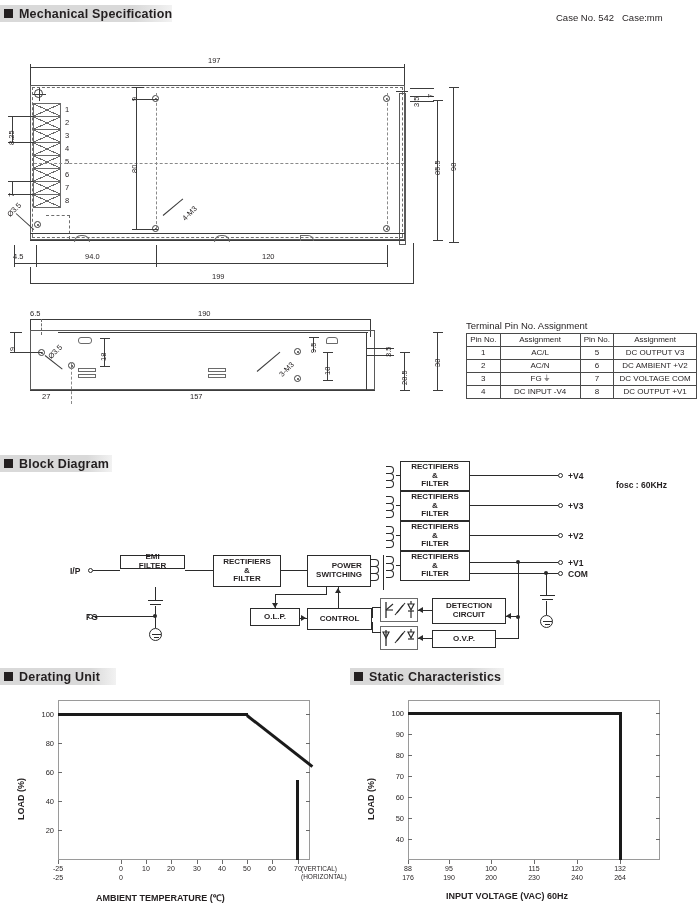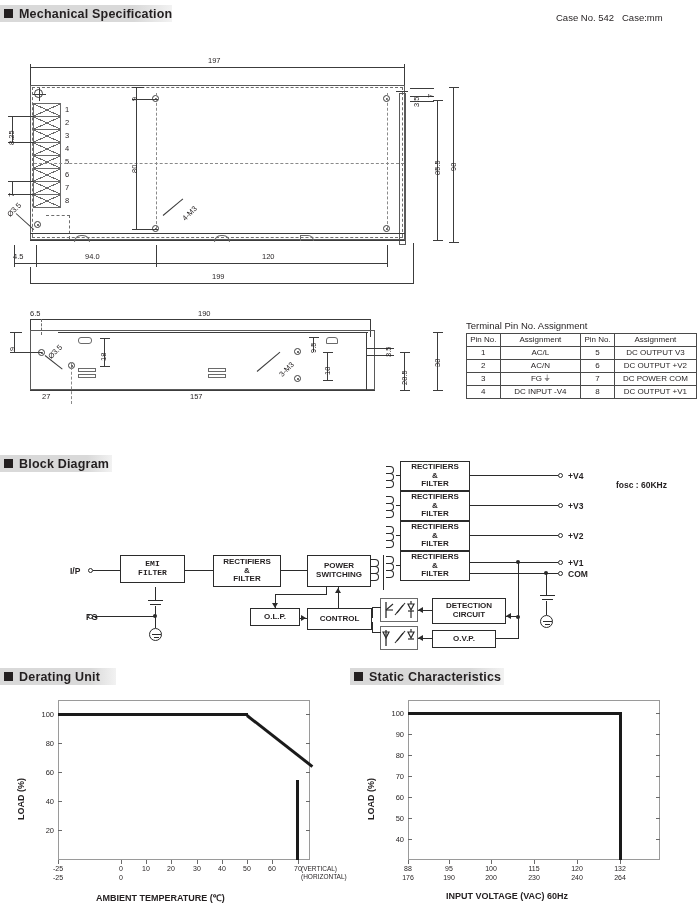--- a/index.html
+++ b/index.html
@@ -335,27 +335,27 @@
     <tr>
       <td>1</td>
       <td>AC/L</td>
       <td>5</td>
       <td>DC OUTPUT V3</td>
     </tr>
     <tr>
       <td>2</td>
       <td>AC/N</td>
       <td>6</td>
-      <td>DC OUTPUT +V2</td>
+      <td>DC AMBIENT +V2</td>
     </tr>
     <tr>
       <td>3</td>
       <td>FG ⏚</td>
       <td>7</td>
-      <td>DC POWER COM</td>
+      <td>DC VOLTAGE COM</td>
     </tr>
     <tr>
       <td>4</td>
       <td>DC INPUT -V4</td>
       <td>8</td>
       <td>DC OUTPUT +V1</td>
     </tr>
   </tbody>
 </table>
 
@@ -367,21 +367,21 @@
 <div class="bd">
 
   <div class="blabel" style="left:70px; top:114px;">I/P</div>
   <div class="term" style="left:88px; top:116px;"></div>
   <div class="bline h" style="left:93px; top:118px; width:27px;"></div>
 
   <div class="blabel" style="left:69px; top:160px;margin-left:17px;">FG</div>
   <div class="term" style="left:88px; top:162px;"></div>
   <div class="bline h" style="left:93px; top:164px; width:62px;"></div>
 
-  <div class="bblk" style="left:120px; top:103px; width:65px; height:28px;font-family:Liberation Mono, monospace;">
+  <div class="bblk" style="left:120px; top:103px; width:65px; height:14px;">
     <span style="white-space:pre-line;">EMI
 FILTER</span>
   </div>
   <div class="bline h" style="left:185px; top:118px; width:28px;"></div>
 
   <div class="bline v" style="left:155px; top:135px; height:13px;"></div>
   <div class="cap" style="left:148px; top:148px;">
     <div class="p1"></div>
       <div class="p2"></div>
   </div>
@@ -389,21 +389,21 @@
   <div class="dot" style="left:153px; top:162px;"></div>
   <div class="gnd" style="left:149px; top:176px;"></div>
 
   <div class="bblk" style="left:213px; top:103px; width:68px; height:32px;">
     <span style="white-space:pre-line;">RECTIFIERS
 &amp;
 FILTER</span>
   </div>
   <div class="bline h" style="left:281px; top:118px; width:26px;"></div>
 
-  <div class="bblk" style="left:307px; top:103px; width:64px; height:32px;">
+  <div class="bblk" style="left:307px; top:103px; width:64px; height:32px;text-align:right;">
     <span style="white-space:pre-line;">POWER
 SWITCHING</span>
   </div>
 
   <div class="xfmr" style="left:371px; top:107px;">
     <i style="top:0;left:0;"></i>
       <i style="top:7px;left:0;"></i>
       <i style="top:14px;left:0;"></i>
   </div>
   <div class="bline v" style="left:383px; top:103px; height:35px;"></div>

